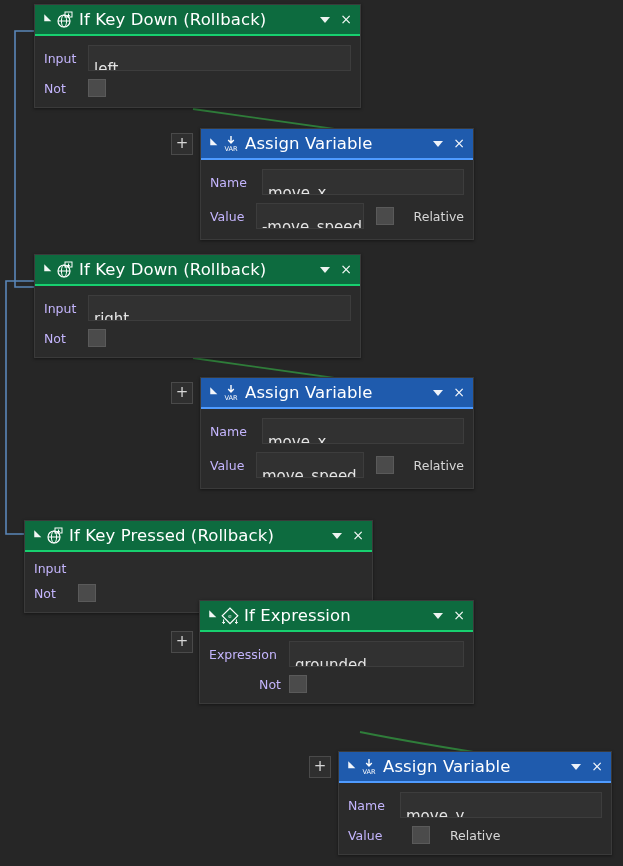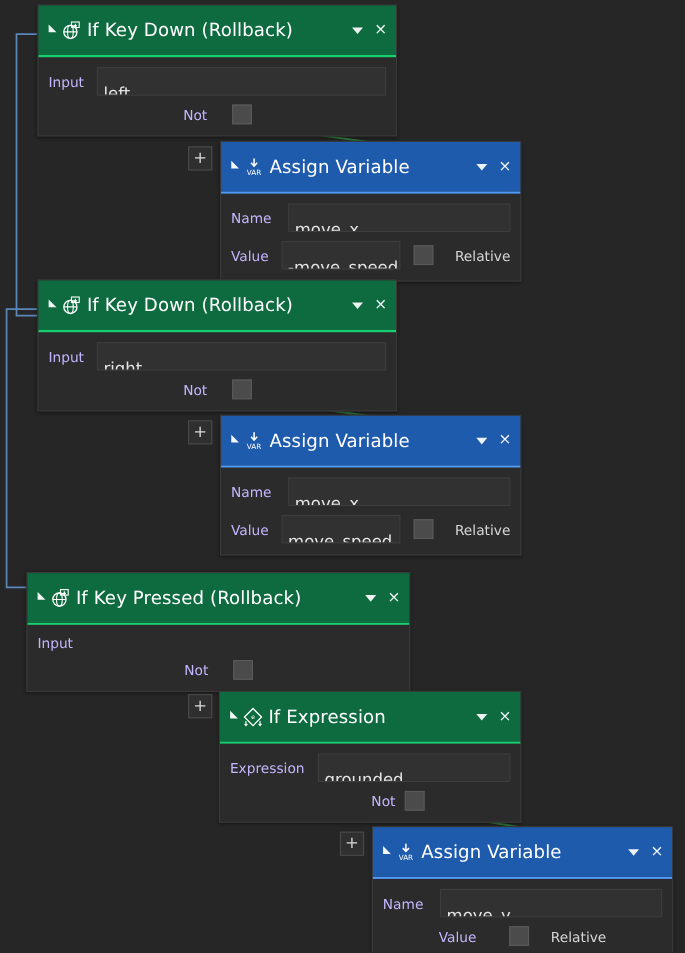--- a/index.html
+++ b/index.html
@@ -33,21 +33,21 @@
 
   
   .node {
     position: absolute;
     background: #2b2b2b;
     border: 1px solid #3a3a3a;
     box-sizing: border-box;
     box-shadow: 0 1px 3px rgba(0,0,0,.45);
   }
   .node-title {
-    height: 45px;
+    height: 29px;
     display: flex;
     align-items: center;
     padding: 0 5px 0 6px;
     box-sizing: border-box;
     position: relative;
   }
   .node.green .node-title { background: #0d6b3f; }
   .node.blue  .node-title { background: #1f5bad; }
 
   .node.green .title-underline { background: #17d06f; }
@@ -104,21 +104,21 @@
   }
 
   .node-body {
     padding: 9px 9px 10px 9px;
   }
   .row {
     display: flex;
     align-items: center;
     margin-bottom: 8px;
   }
-  .row:last-child { margin-bottom: 0; justify-content: center; }
+  .row:last-child { margin-bottom: 0; }
 
   .fieldlabel {
     font-size: 12.5px;
     color: #c4b5fd;
     white-space: nowrap;
     margin-right: 8px;
   }
 
   .textfield {
     background: #313131;
@@ -152,21 +152,21 @@
     line-height: 19px;
     text-align: center;
   }
 
   
   #node-keydown-left   { left: 34px;  top: 4px;   width: 327px; }
   #node-assign-1       { left: 200px; top: 128px; width: 274px; }
   #node-keydown-right  { left: 34px;  top: 254px; width: 327px; }
   #node-assign-2       { left: 200px; top: 377px; width: 274px; }
   #node-keypressed     { left: 24px;  top: 520px; width: 349px; }
-  #node-ifexpr         { left: 199px; top: 628px; width: 275px; }
+  #node-ifexpr         { left: 199px; top: 600px; width: 275px; }
   #node-assign-3       { left: 338px; top: 751px; width: 274px; }
 
   #plus-1 { left: 171px; top: 133px; }
   #plus-2 { left: 171px; top: 382px; }
   #plus-3 { left: 171px; top: 631px; }
   #plus-4 { left: 309px; top: 756px; }
 
   
   .lbl-input  { width: 36px; }
   .lbl-not    { width: 36px; }

